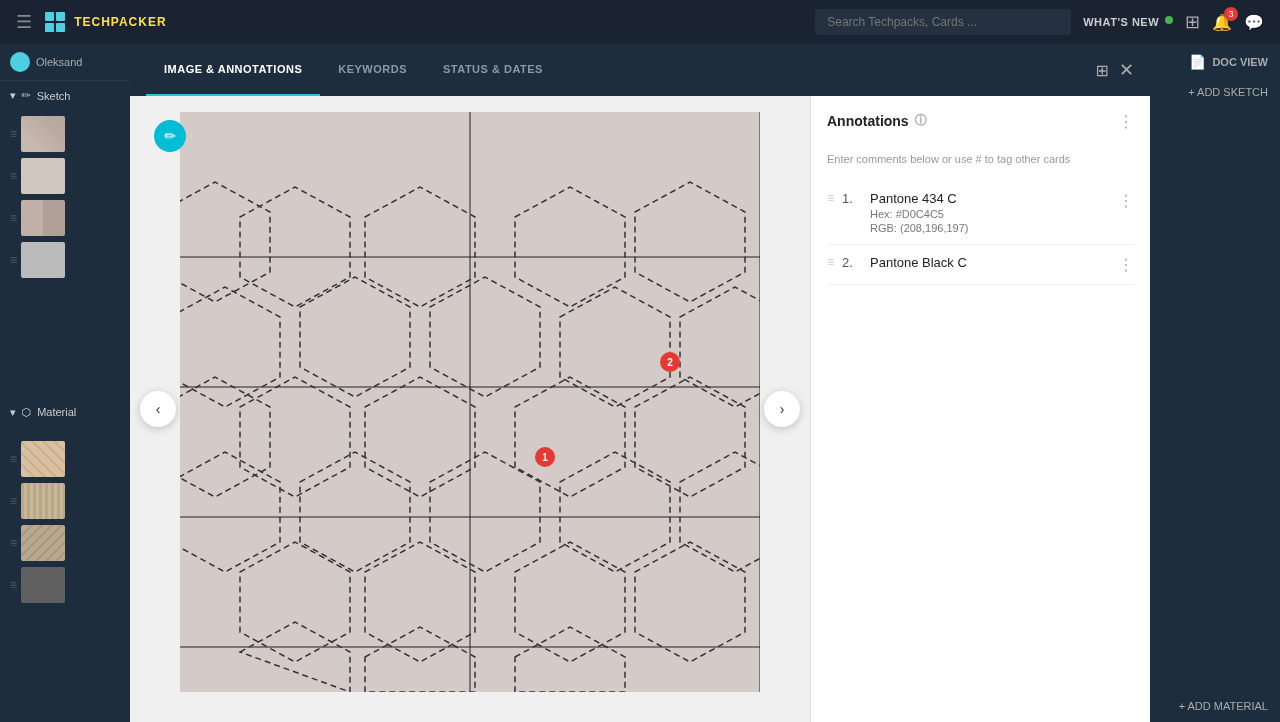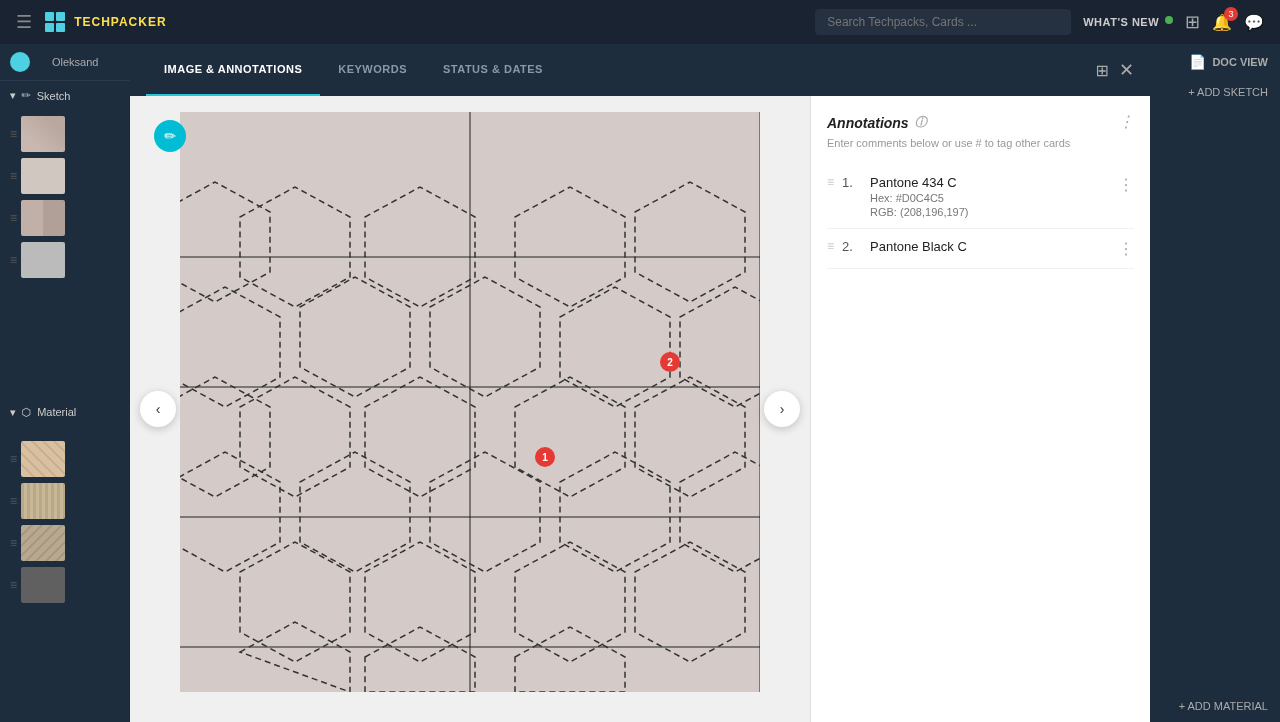--- a/index.html
+++ b/index.html
@@ -65,21 +65,21 @@
       flex-direction: column;
       overflow: hidden;
     }
     .sidebar-user {
       padding: 8px 10px;
       color: #aaa;
       font-size: 11px;
       border-bottom: 1px solid #2a3a4a;
       display: flex;
       align-items: center;
-      gap: 22px;
+      gap: 6px;
     }
     .sidebar-section-header {
       display: flex;
       align-items: center;
       gap: 6px;
       padding: 8px 10px;
       color: #ccc;
       font-size: 11px;
       cursor: pointer;
     }
@@ -207,24 +207,23 @@
     
     .annotations-panel {
       width: 340px;
       background: white;
       border-left: 1px solid #e0e0e0;
       padding: 16px;
       overflow-y: auto;
     }
     .annotations-header {
       display: flex;
-      align-items: flex-end;
+      align-items: flex-start;
       justify-content: space-between;
-      margin-bottom: 6px;
-      font-style: italic;
+      margin-bottom: 22px;
     }
     .annotations-title {
       font-size: 14px;
       font-weight: 600;
       color: #222;
       display: flex;
       align-items: center;
       gap: 6px;
     }
     .info-icon { color: #aaa; font-size: 12px; }

